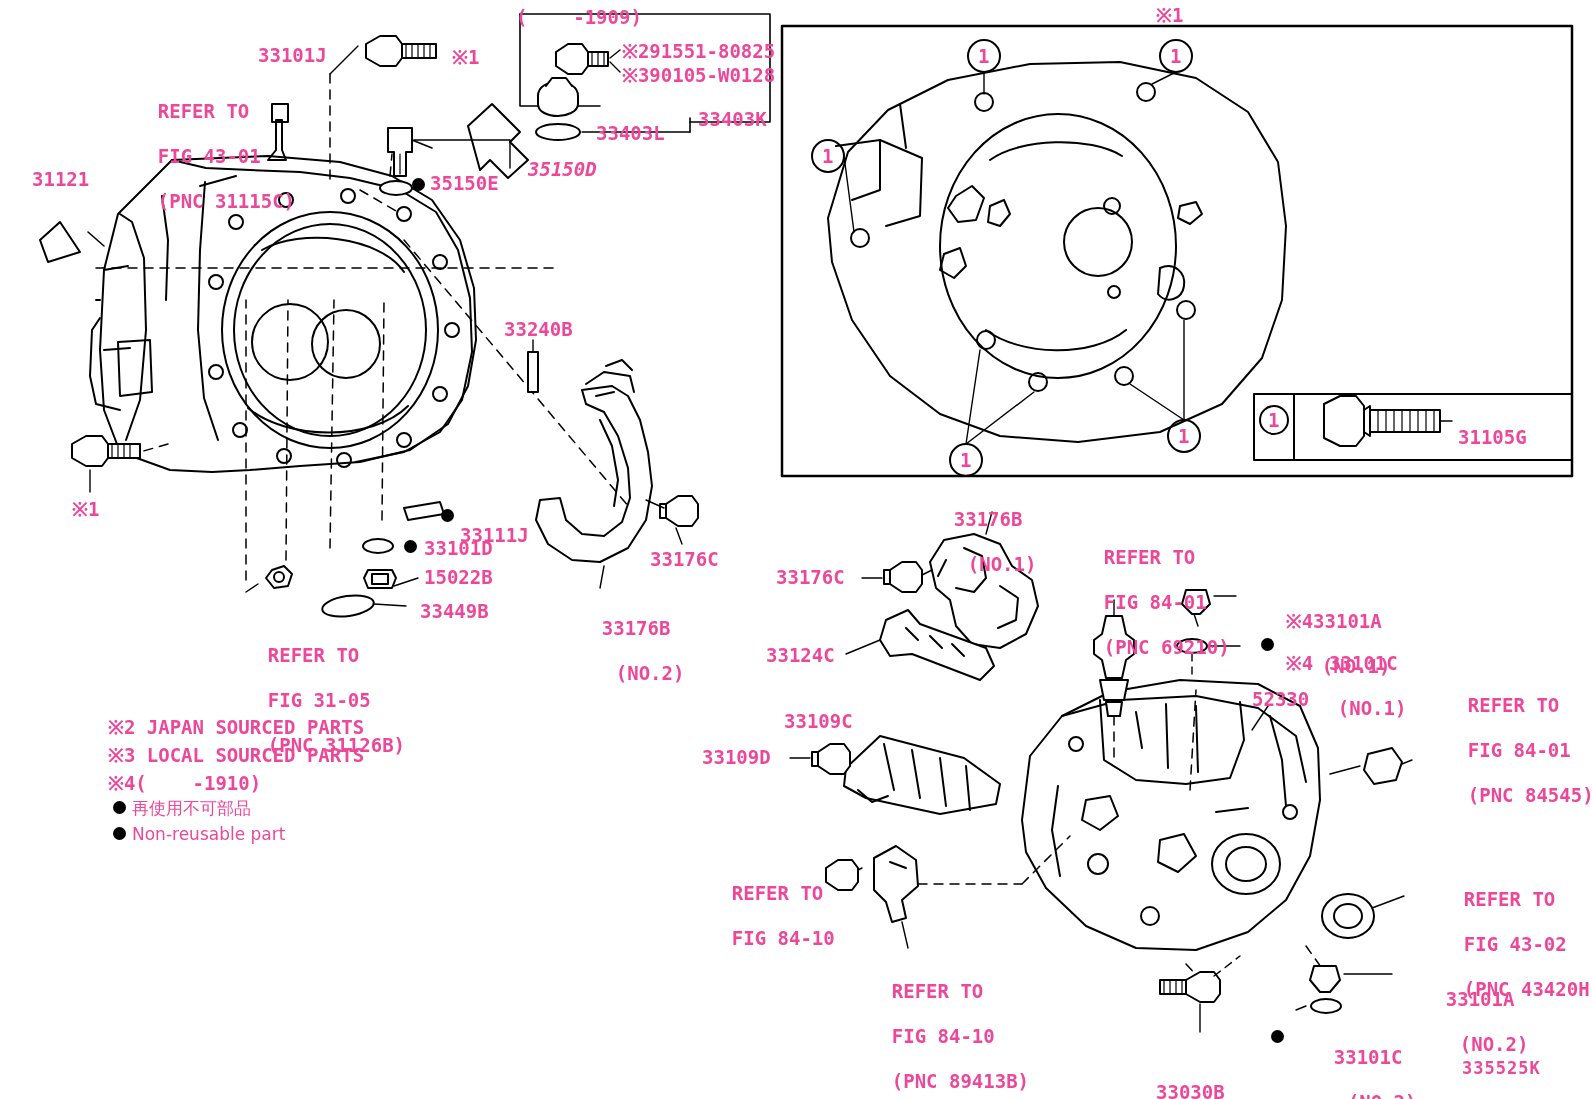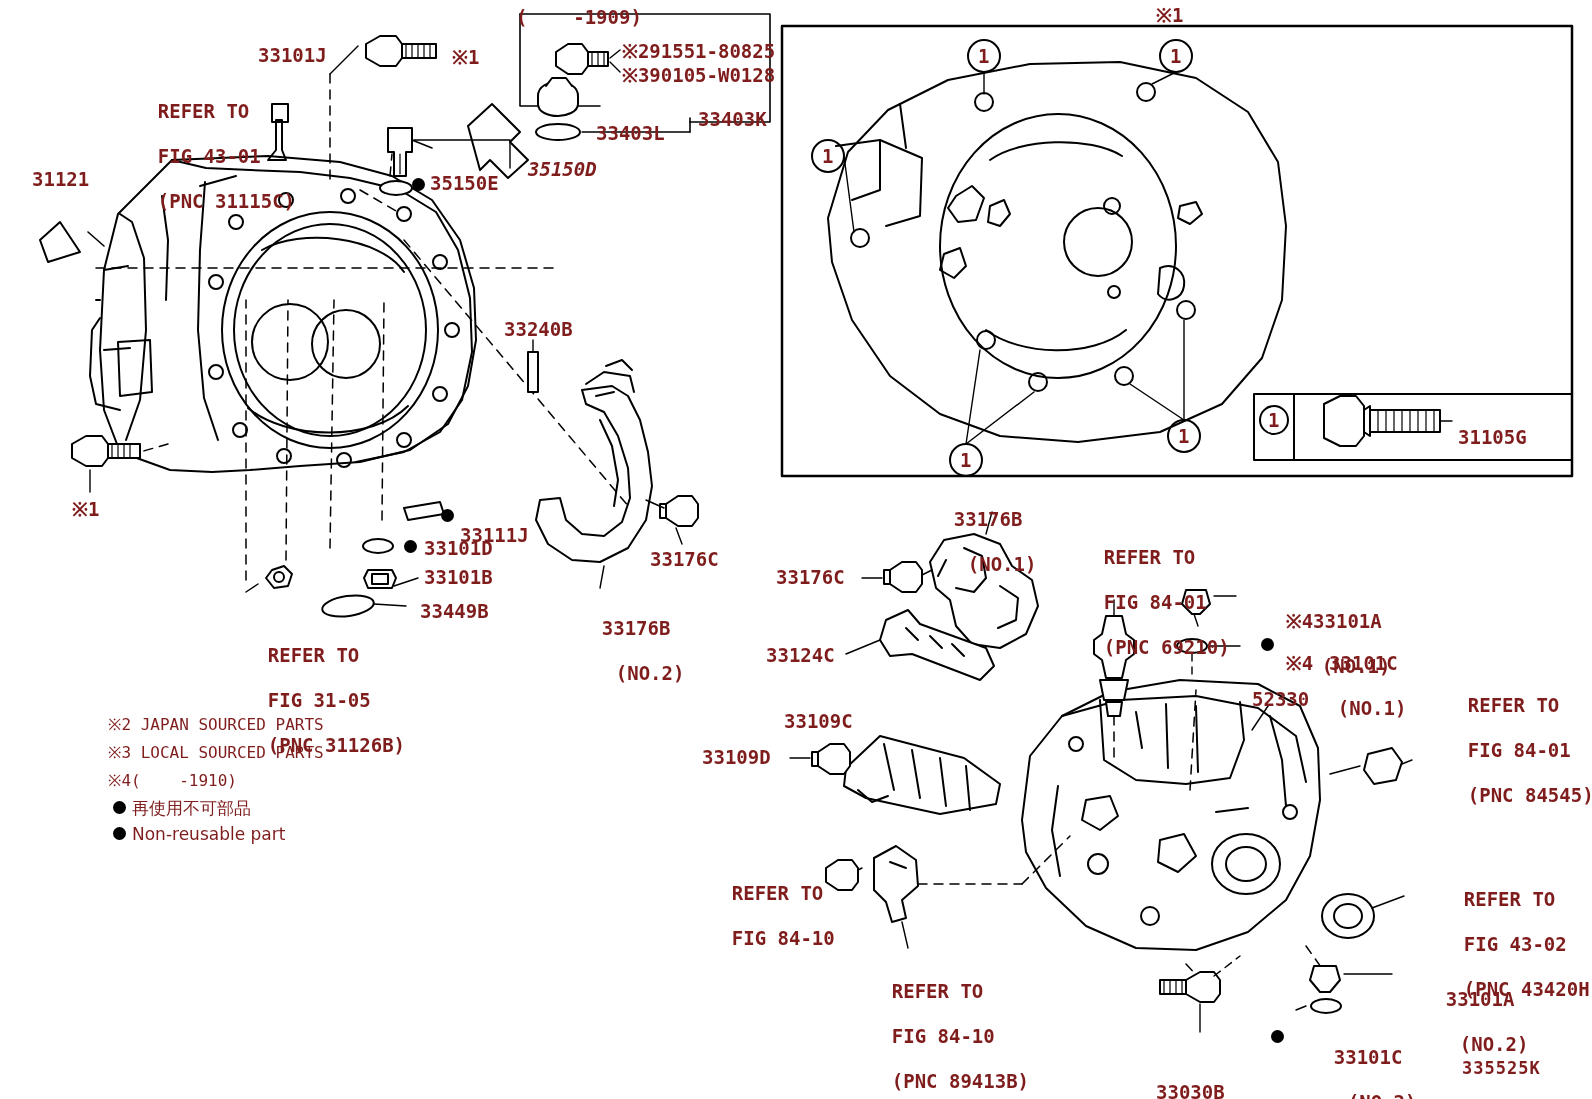--- a/index.html
+++ b/index.html
@@ -14,28 +14,28 @@
     background: #ffffff;
     font-family: "DejaVu Sans Mono", monospace;
     color: #000000;
     overflow: hidden;
   }
   .lbl {
     position: absolute;
     font-family: "DejaVu Sans Mono", monospace;
     font-size: 19px;
     font-weight: bold;
-    color: #7f1d1d;
+    color: #ec4899;
     white-space: pre;
     line-height: 1.18;
     letter-spacing: 0px;
   }
   .lbl.note {
-    font-size: 16px;
-    font-weight: normal;
+    font-size: 19px;
+    font-weight: bold;
   }
   .lbl.jp {
     font-family: "DejaVu Sans", sans-serif;
     font-size: 17px;
     font-weight: normal;
   }
   .lbl.code {
     font-size: 17px;
     font-weight: bold;
     letter-spacing: 1px;
@@ -389,21 +389,21 @@
 
   <div class="lbl" style="left:430px; top:172px;">35150E</div>
   <div class="lbl" style="left:528px; top:158px;font-style:italic;">35150D</div>
 
   <div class="lbl" style="left:504px; top:318px;">33240B</div>
 
   <div class="lbl" style="left:72px; top:498px;">※1</div>
 
   <div class="lbl" style="left:460px; top:524px;text-align:right;">33111J</div>
   <div class="lbl" style="left:424px; top:537px;">33101D</div>
-  <div class="lbl" style="left:424px; top:566px;">33101B</div>
+  <div class="lbl" style="left:424px; top:566px;">15022B</div>
   <div class="lbl" style="left:420px; top:600px;">33449B</div>
 
   <div class="lbl" style="left:650px; top:548px;">33176C</div>
 
   <div class="lbl" style="left:556px; top:595px;">
     <span>33176B</span><br>
     <span style="margin-left:14px;">(NO.2)</span>
   </div>
 
   <div class="lbl" style="left:222px; top:622px;">

